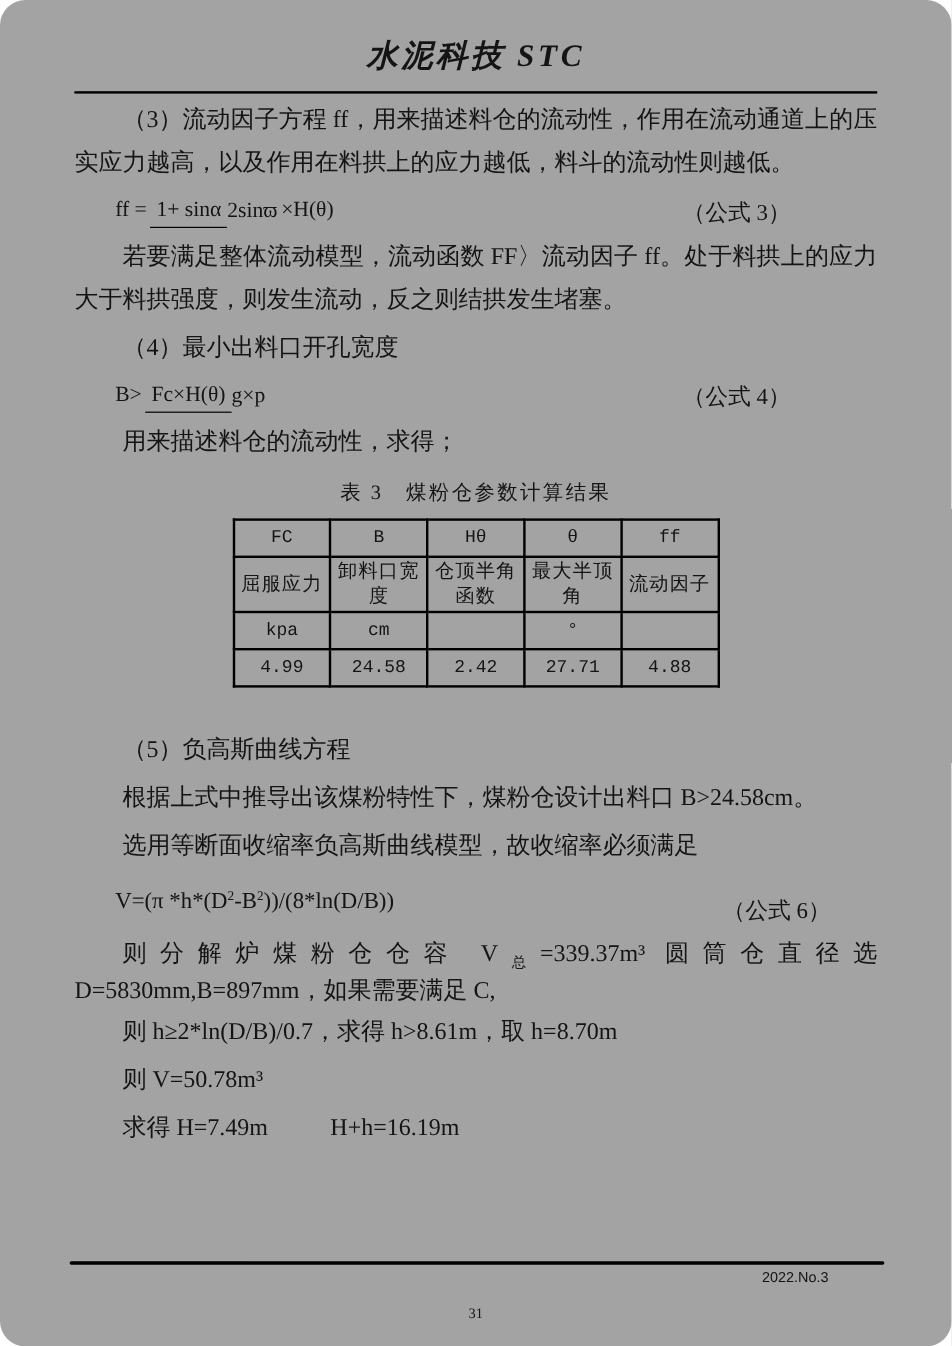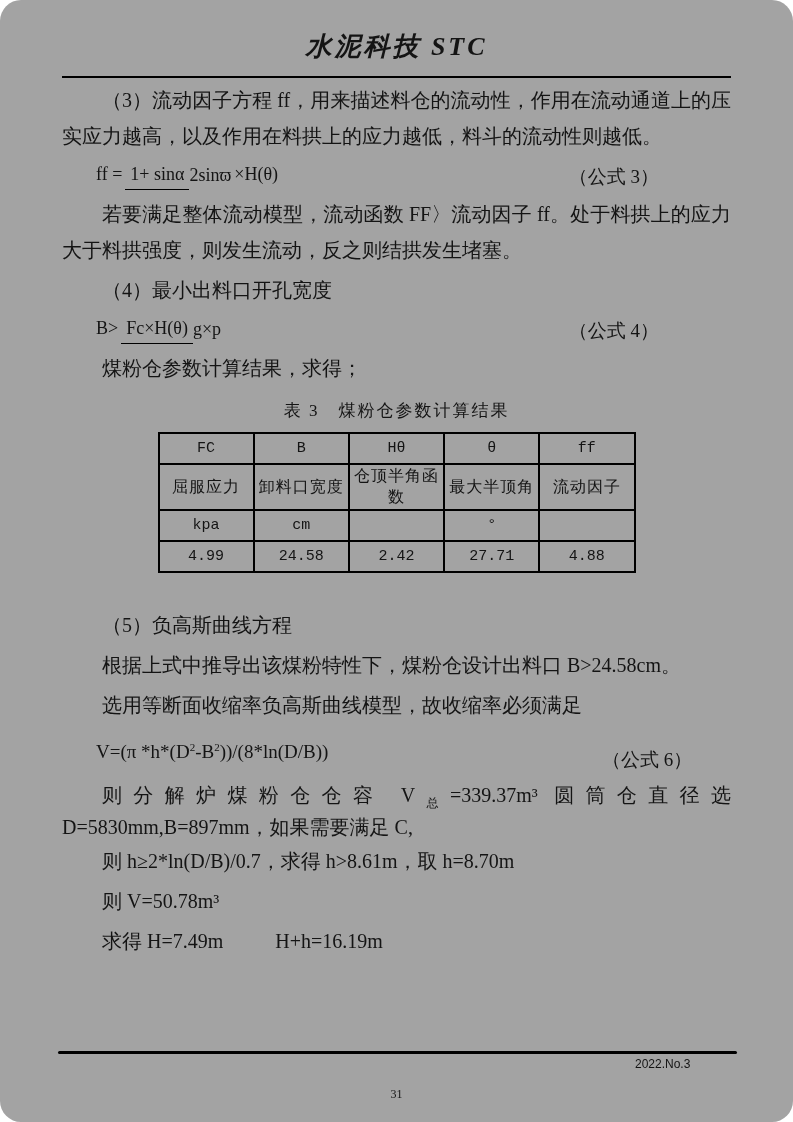--- a/index.html
+++ b/index.html
@@ -85,21 +85,21 @@
   .table-caption {
     text-align:center;
     font-size:17px;
     line-height:26px;
     margin-top:12px;
     letter-spacing:2px;
   }
   table.data-table {
     border-collapse:collapse;
     margin:8px auto 0 auto;
-    width:478px;
+    width:406px;
     table-layout:fixed;
   }
   table.data-table td {
     border:2px solid #000;
     height:27px;
     text-align:center;
     vertical-align:middle;
     font-size:15px;
     font-family:"Liberation Mono", monospace;
     padding:1px 2px;
@@ -163,21 +163,21 @@
 
     <div class="formula-row">
       <span class="fvar">B&gt;</span>
       <span class="frac">
         <span class="num">Fc×H(θ)</span>
         <span class="den">g×p</span>
       </span>
       <span class="flabel">（公式 4）</span>
     </div>
 
-    <p class="para">煤粉仓参数计算结果，求得；</p>
+    <p class="para">用来描述料仓的流动性，求得；</p>
 
     <div class="table-caption">表 3　煤粉仓参数计算结果</div>
 
     <table class="data-table">
       <tbody>
         <tr>
           <td>FC</td>
           <td>B</td>
           <td>Hθ</td>
           <td>θ</td>

